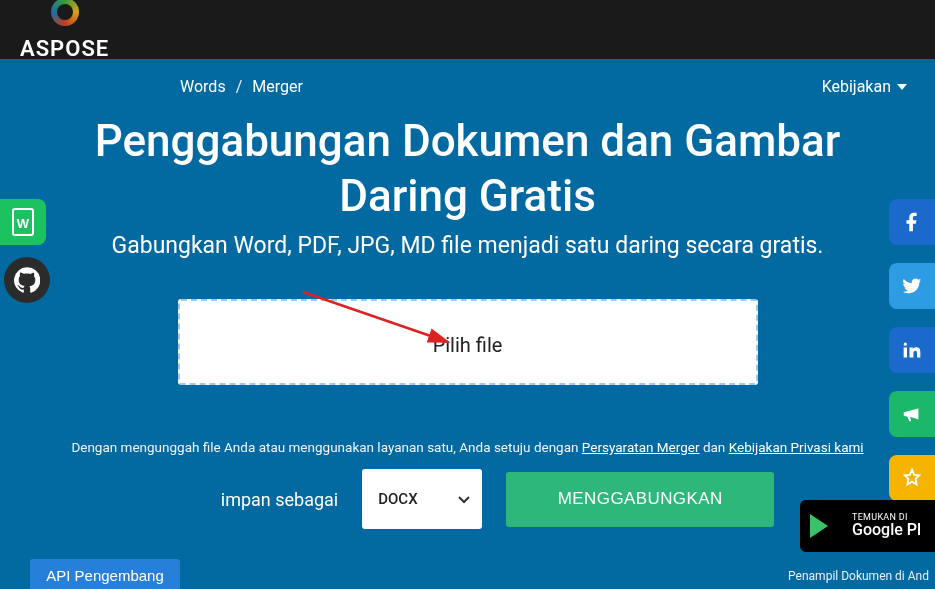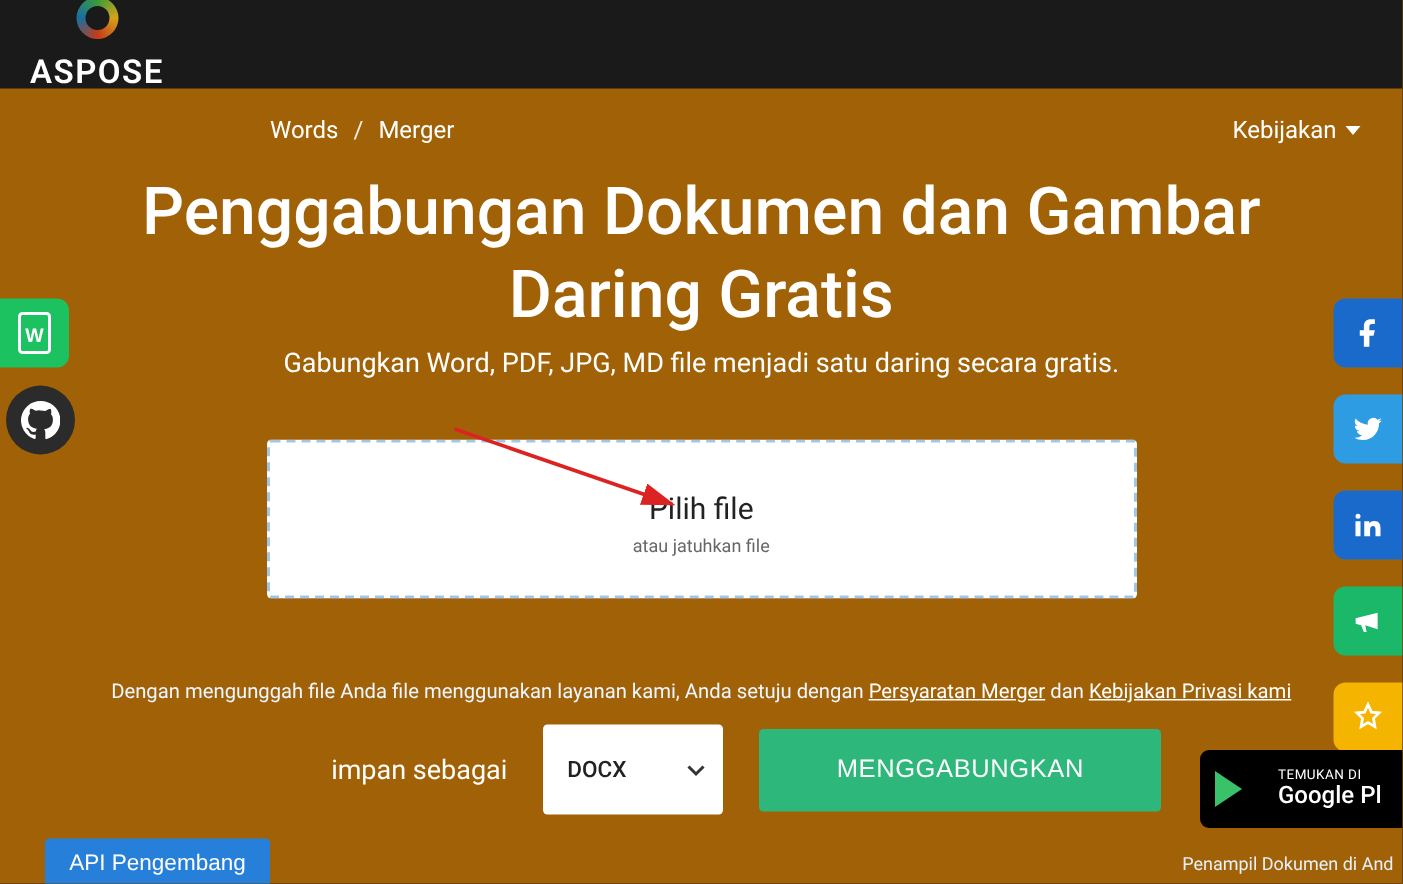--- a/index.html
+++ b/index.html
@@ -31,21 +31,21 @@
   }
   .logo-text { color: #fff; font-weight: 600; font-size: 22px; letter-spacing: 1px; }
   .nav-links { display: flex; gap: 36px; margin-left: 200px; }
   .nav-links a {
     color: #fff; text-decoration: none; font-size: 15px; font-weight: 600;
     cursor: pointer;
   }
 
   
   .main {
-    background: #a16207;
+    background: #0369a1;
     height: 530px;
     position: relative;
     color: #fff;
     padding-top: 18px;
   }
 
   .breadcrumb {
     display: flex; gap: 10px; font-size: 16px;
     margin-left: 180px;
   }
@@ -60,21 +60,21 @@
     width: 0; height: 0; border-left: 5px solid transparent; border-right: 5px solid transparent;
     border-top: 6px solid #fff;
   }
 
   h1.title {
     text-align: center; font-size: 44px; font-weight: 500;
     margin-top: 18px; line-height: 1.25;
     padding: 0 80px;
   }
   .subtitle {
-    text-align: center; font-size: 18px; margin-top: 8px;
+    text-align: center; font-size: 23px; margin-top: 8px;
   }
 
   
   .side-w {
     position: absolute; left: 0; top: 140px;
     width: 46px; height: 46px; background: #1cc260; border-radius: 0 8px 8px 0;
     display: flex; align-items: center; justify-content: center; cursor: pointer;
   }
   .side-gh {
     position: absolute; left: 0; top: 198px;
@@ -250,26 +250,25 @@
     <svg class="arrow-svg">
       <defs>
         <marker id="ah" markerWidth="10" markerHeight="10" refX="8" refY="3" orient="auto">
           <path d="M0,0 L9,3 L0,6 z" fill="#d22"></path>
         </marker>
       </defs>
       <line x1="5" y1="5" x2="150" y2="55" stroke="#d22" stroke-width="2.5" marker-end="url(#ah)"></line>
     </svg>
     <div class="dropzone">
       <div class="pick">Pilih file</div>
-      <div class="drop">atau jatuhkan file</div>
     </div>
   </div>
 
   <div class="terms">
-    <span>Dengan mengunggah file Anda file menggunakan layanan kami, Anda setuju dengan </span>
+    <span>Dengan mengunggah file Anda atau menggunakan layanan satu, Anda setuju dengan </span>
     <a>Persyaratan Merger</a>
     <span> dan </span>
     <a>Kebijakan Privasi kami</a>
   </div>
 
   <div class="action-row">
     <div class="save-as">impan sebagai</div>
     <div class="select-wrap">
       <span>DOCX</span>
       <span>

